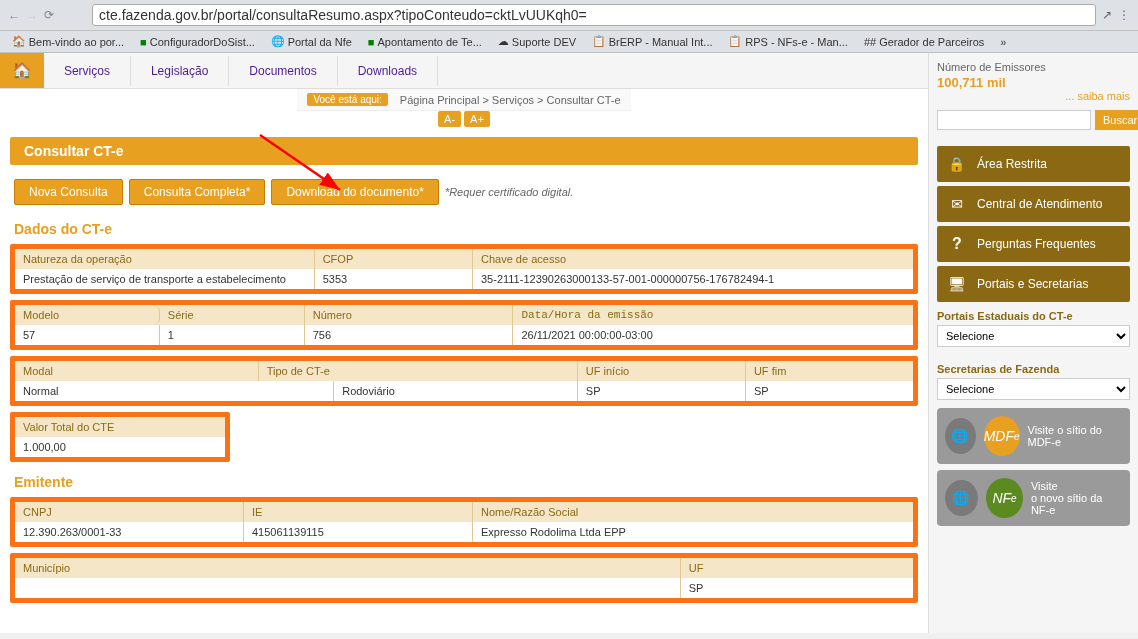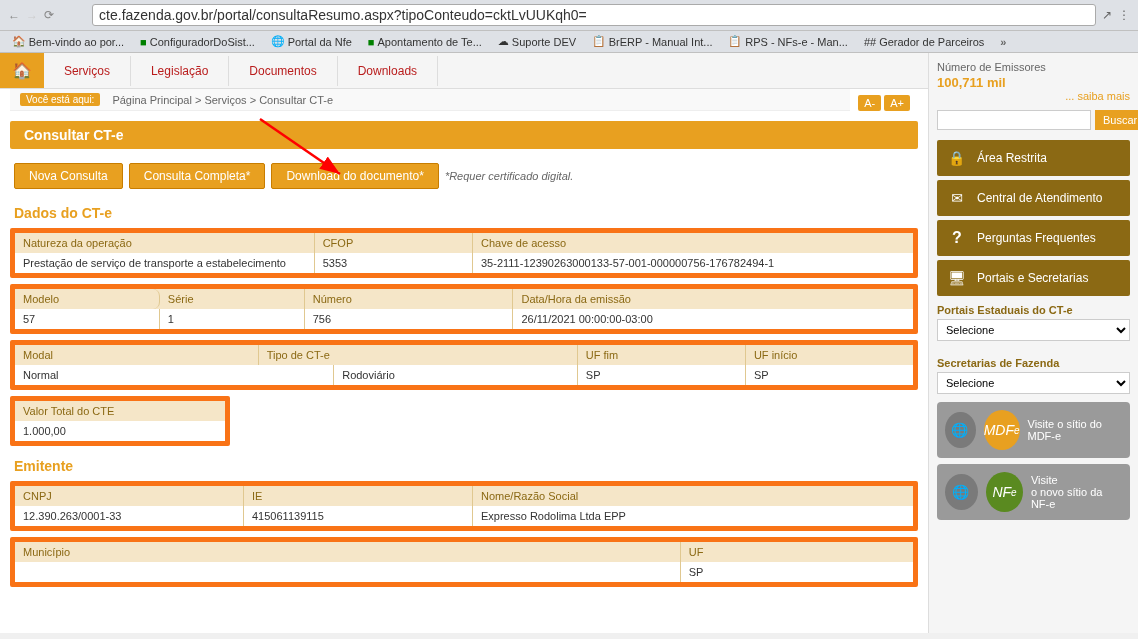--- a/index.html
+++ b/index.html
@@ -77,21 +77,21 @@
       cursor: pointer;
       display: flex;
       align-items: center;
     }
     .nav-tabs {
       display: flex;
     }
     .nav-tab {
       padding: 8px 20px;
       font-size: 12px;
-      color: #b91c1c;
+      color: #4c1d95;
       cursor: pointer;
       border-right: 1px solid #ddd;
     }
 
     
     .breadcrumb-bar {
       background: #f9f9f9;
       padding: 4px 10px;
       font-size: 11px;
       color: #666;
@@ -223,21 +223,21 @@
       color: #e8a020;
       font-size: 11px;
       text-align: right;
       display: block;
       margin-bottom: 8px;
       cursor: pointer;
     }
     .search-row {
       display: flex;
       gap: 4px;
-      margin-bottom: 10px;
+      margin-bottom: 16px;
     }
     .search-input {
       flex: 1;
       border: 1px solid #ccc;
       padding: 3px 5px;
       font-size: 11px;
     }
     .search-btn {
       background: #e8a020;
       color: white;
@@ -330,22 +330,23 @@
     .arrow-svg {
       position: absolute;
       top: -55px;
       left: 280px;
       pointer-events: none;
     }
 
     .breadcrumb-nav {
       display: flex;
       justify-content: space-between;
-      align-items: flex-end;
+      align-items: center;
       padding: 0 10px;
+      flex-direction: column;
     }
     .font-size-controls {
       display: flex;
       gap: 3px;
     }
   </style>
 </head>
 <body>
 
 <div class="browser-bar">
@@ -450,36 +451,36 @@
         <div class="data-cell data-cell-value" style="flex:1;">5353</div>
         <div class="data-cell data-cell-value" style="flex:3;">35-2111-12390263000133-57-001-000000756-176782494-1</div>
       </div>
     </div>
 
     <div class="data-table-section">
       <div class="data-header-row">
         <div class="data-cell data-cell-label" style="flex:1;border-radius:7px;">Modelo</div>
         <div class="data-cell data-cell-label" style="flex:1;">Série</div>
         <div class="data-cell data-cell-label" style="flex:1.5;">Número</div>
-        <div class="data-cell data-cell-label" style="flex:3;">Data/Hora da emissão</div>
+        <div class="data-cell data-cell-label" style="flex:3;font-family:Liberation Mono, monospace;">Data/Hora da emissão</div>
       </div>
       <div class="data-row">
         <div class="data-cell data-cell-value" style="flex:1;">57</div>
         <div class="data-cell data-cell-value" style="flex:1;">1</div>
         <div class="data-cell data-cell-value" style="flex:1.5;">756</div>
         <div class="data-cell data-cell-value" style="flex:3;">26/11/2021 00:00:00-03:00</div>
       </div>
     </div>
 
     <div class="data-table-section">
       <div class="data-header-row">
         <div class="data-cell data-cell-label" style="flex:1.5;">Modal</div>
         <div class="data-cell data-cell-label" style="flex:2;">Tipo de CT-e</div>
+        <div class="data-cell data-cell-label" style="flex:1;">UF início</div>
         <div class="data-cell data-cell-label" style="flex:1;">UF fim</div>
-        <div class="data-cell data-cell-label" style="flex:1;">UF início</div>
       </div>
       <div class="data-row">
         <div class="data-cell data-cell-value" style="flex:2;">Normal</div>
         <div class="data-cell data-cell-value" style="flex:1.5;">Rodoviário</div>
         <div class="data-cell data-cell-value" style="flex:1;">SP</div>
         <div class="data-cell data-cell-value" style="flex:1;">SP</div>
       </div>
     </div>
 
     <div class="data-table-section" style="max-width:220px;margin-left:10px;">

